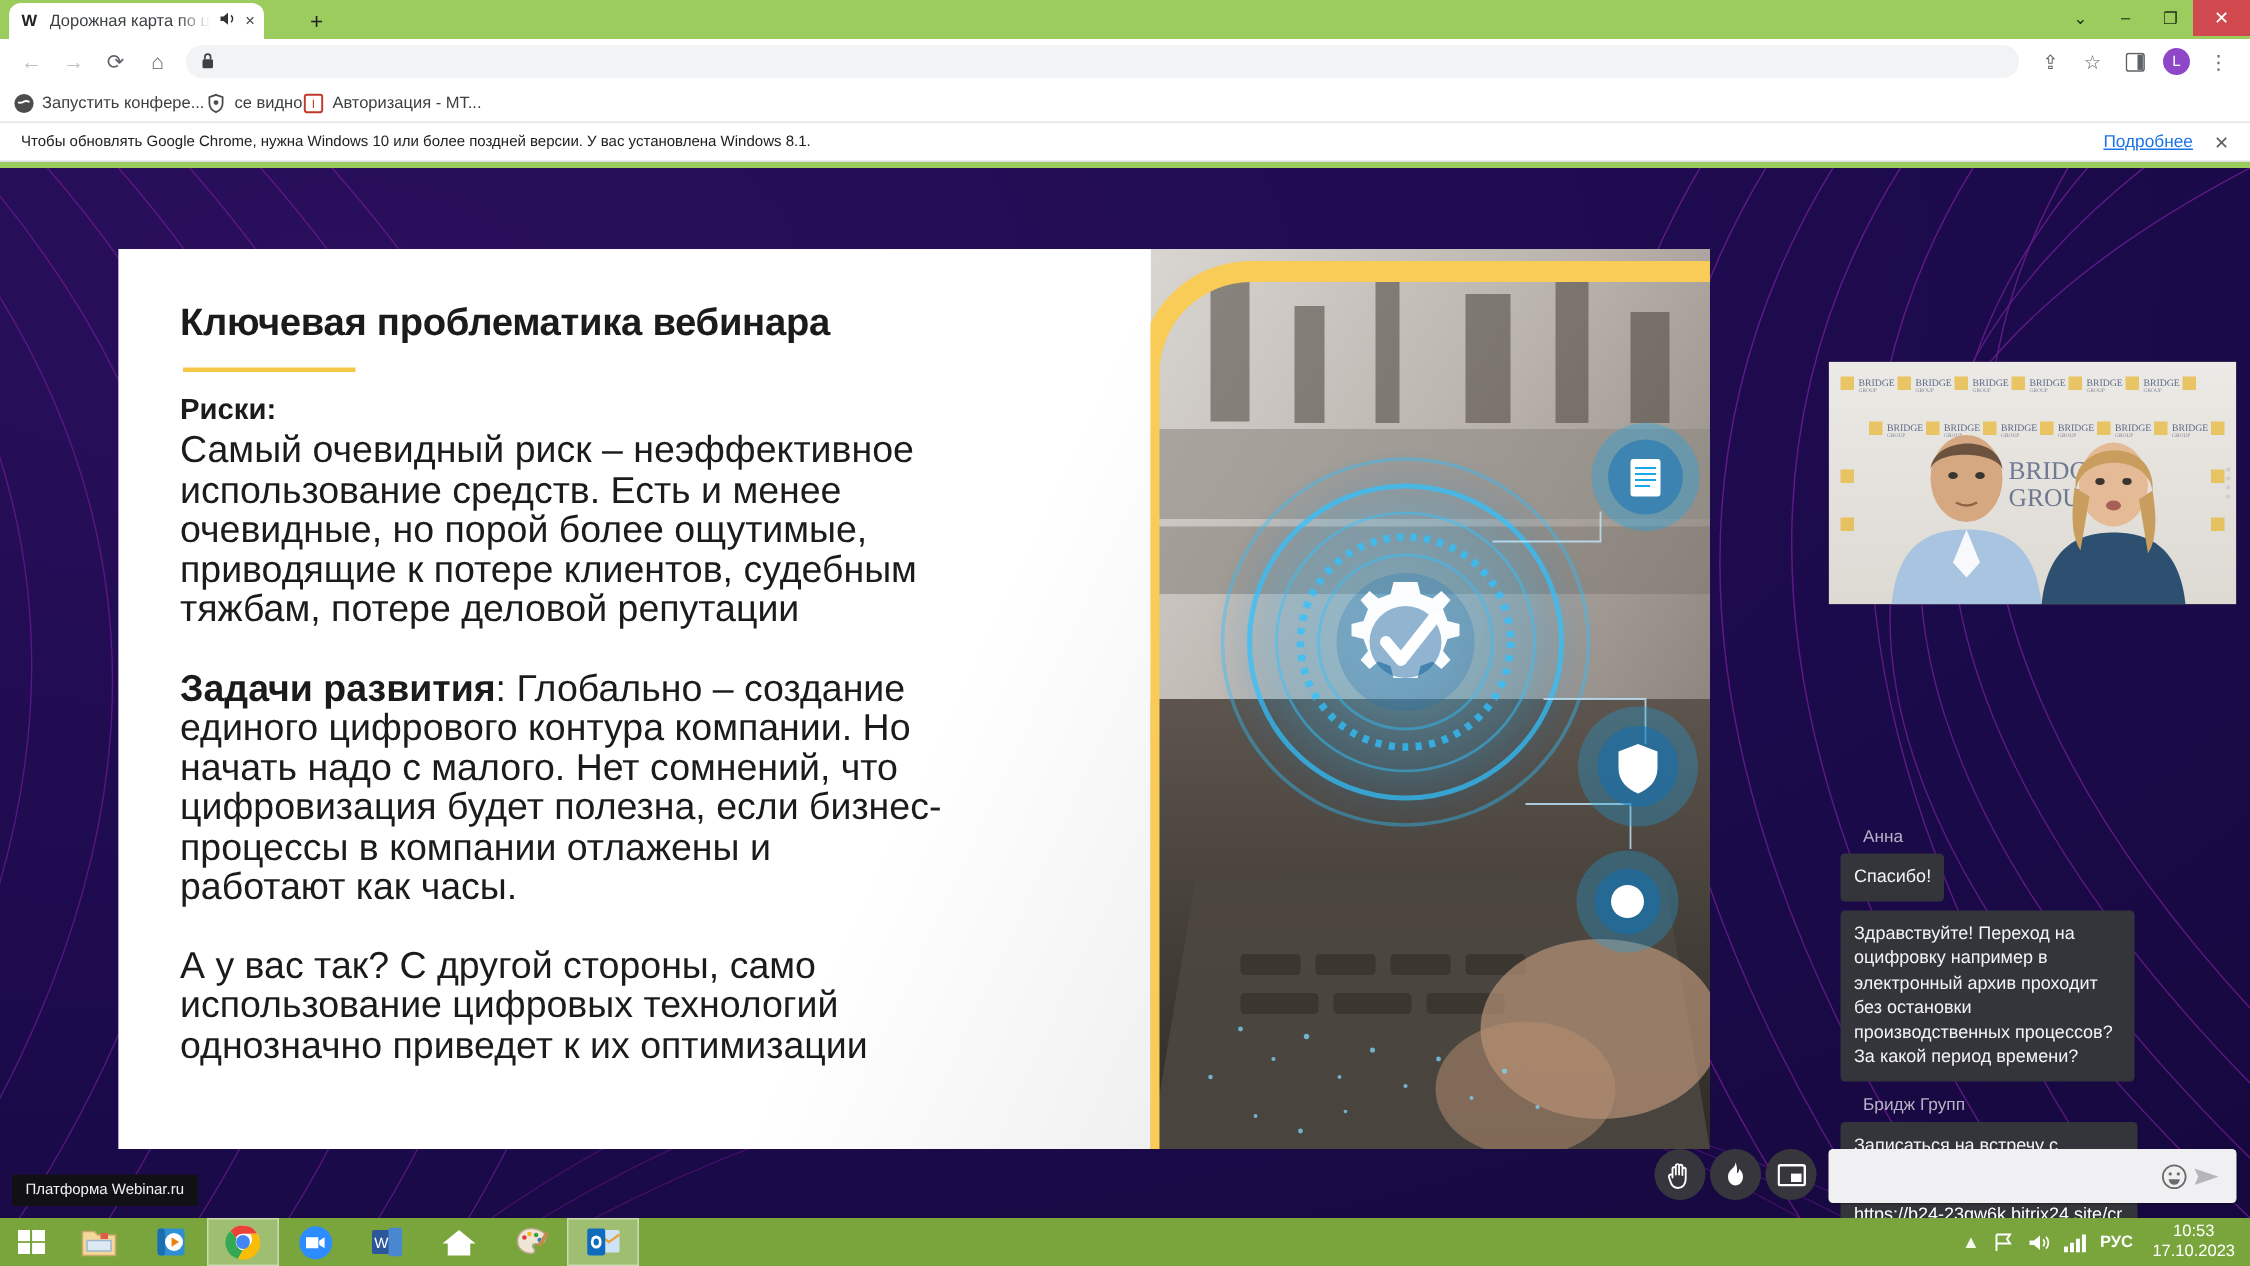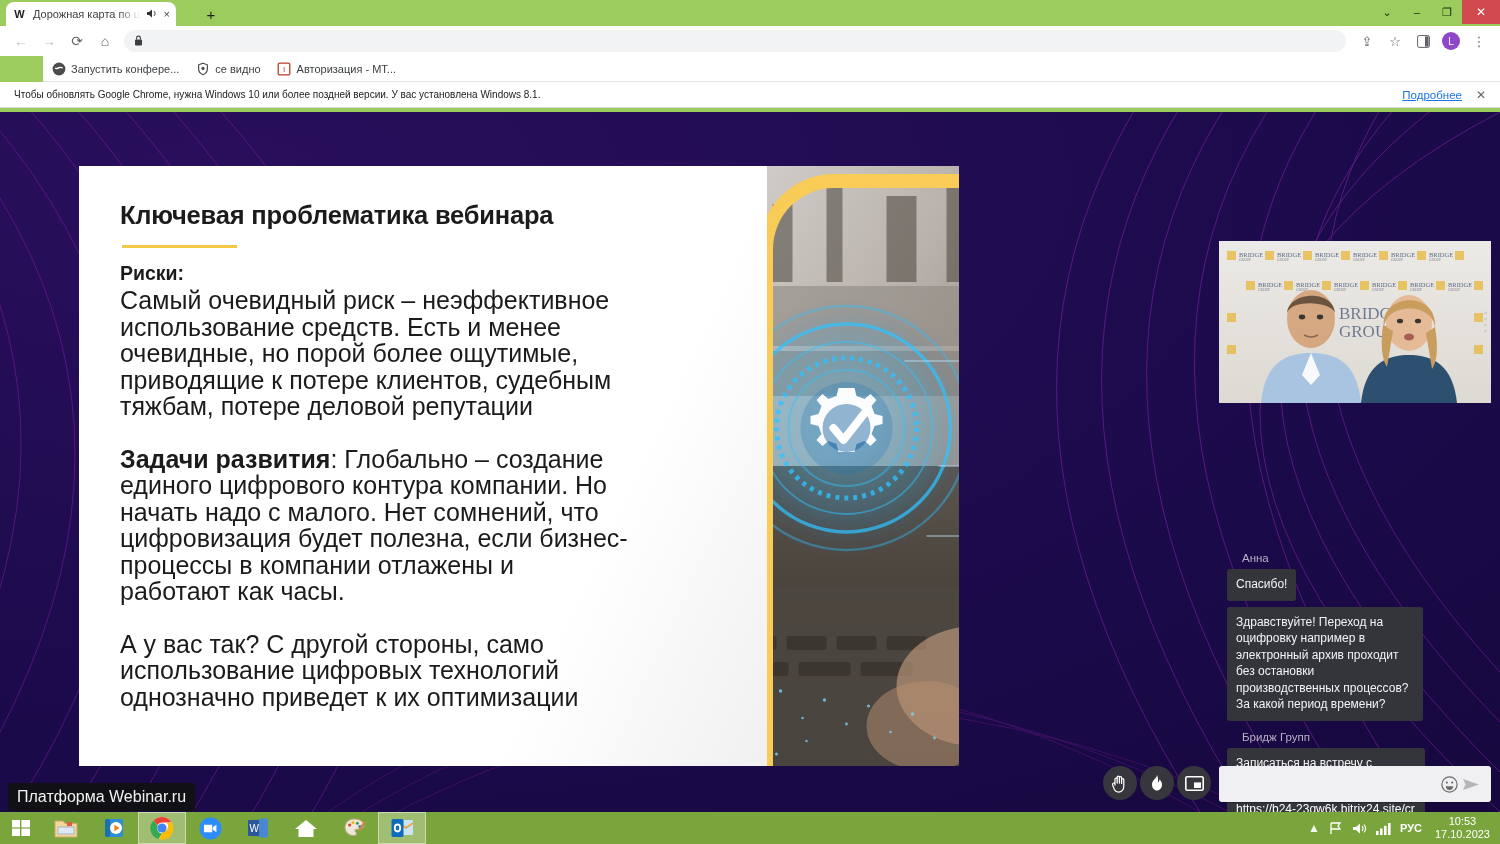--- a/index.html
+++ b/index.html
@@ -81,21 +81,21 @@
   .avatar {
     width: 18px; height: 18px; border-radius: 50%;
     background: #8f47c9; color: #fff; font-size: 10px;
     display: flex; align-items: center; justify-content: center;
     margin: 0 4px; cursor: pointer;
   }
 
   
   .bookmarks {
     height: 26px; background: #fff; display: flex; align-items: center;
-    padding: 0 8px; gap: 16px; border-bottom: 1px solid #e4e6e8; margin-left: 43px;
+    padding: 0 8px; border-bottom: 1px solid #e4e6e8;
   }
   .bm { display: flex; align-items: center; gap: 5px; cursor: pointer; }
   .bm-ico { width: 15px; height: 15px; display: flex; align-items: center;
             justify-content: center; font-size: 11px; }
   .bm-label { font-size: 11px; color: #3c4043; white-space: nowrap; }
 
   
   .infobar {
     height: 26px; background: #fff; display: flex; align-items: center;
     padding: 0 14px; border-bottom: 1px solid #dadce0;
@@ -110,21 +110,21 @@
     position: absolute; left: 0; top: 112px; width: 1500px; height: 700px;
     background: #1d0b4e;
     overflow: hidden;
   }
   .bgpattern { position: absolute; inset: 0; }
   .bgpattern svg { width: 100%; height: 100%; display: block; }
 
   
   .slide {
     position: absolute; left: 79px; top: 54px;
-    width: 880px; height: 600px;
+    width: 1061px; height: 600px;
     background: #ffffff; overflow: hidden;
     display: flex;
   }
   .slide-left {
     width: 688px; flex: 0 0 688px;
     padding: 35px 0 0 41px;
     background: linear-gradient(115deg,#ffffff 0%,#ffffff 72%,#f0f0f1 100%);
   }
   .slide-title {
     font-size: 25.5px; font-weight: bold; color: #1b1b1b; letter-spacing: -0.2px;
@@ -207,21 +207,21 @@
   .chat-input input {
     flex: 1 1 auto; border: none; outline: none; background: transparent;
     font-size: 12px; color: #222; font-family: "Liberation Sans", sans-serif;
   }
   .ci-ico { width: 22px; display: flex; align-items: center; justify-content: center; cursor: pointer; }
 
   
   .tooltip {
     position: absolute; left: 8px; top: 671px;
     background: #111115; color: #f2f2f4;
-    font-size: 16px; padding: 5px 9px; border-radius: 2px;
+    font-size: 10px; padding: 5px 9px; border-radius: 2px;
     white-space: nowrap;
   }
 
   
   .taskbar {
     position: absolute; left: 0; bottom: 0; width: 1500px; height: 32px;
     background: #7aa53c;
     display: flex; align-items: center;
   }
   .start-btn {

